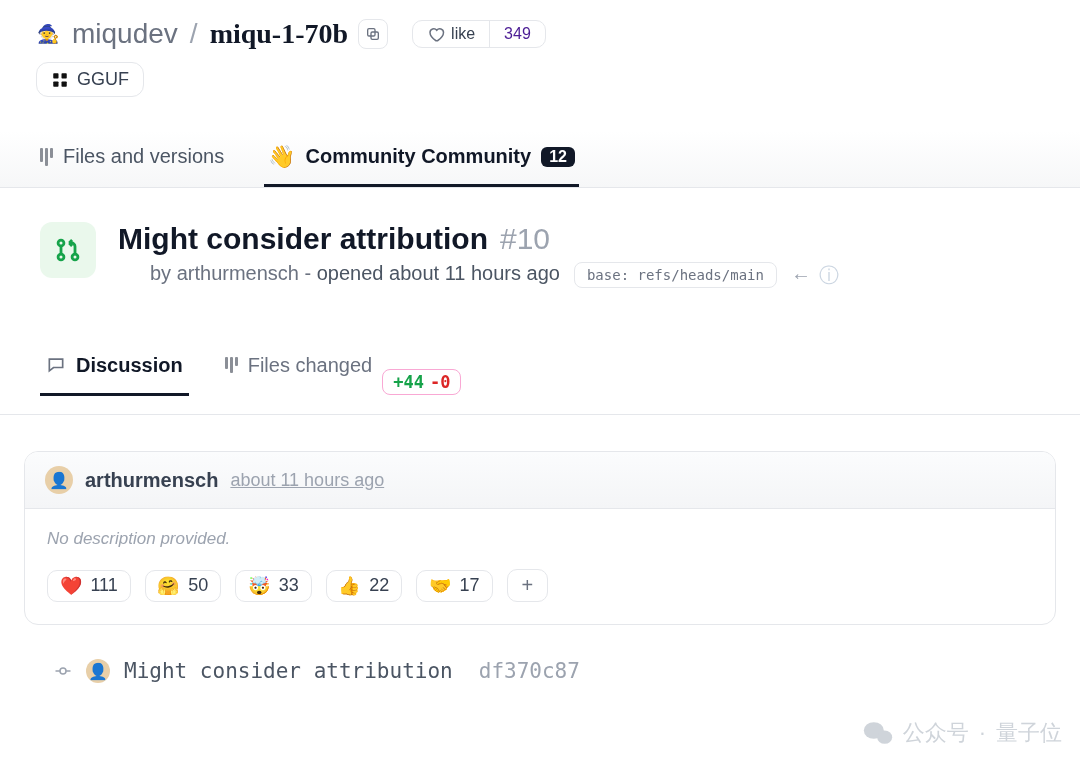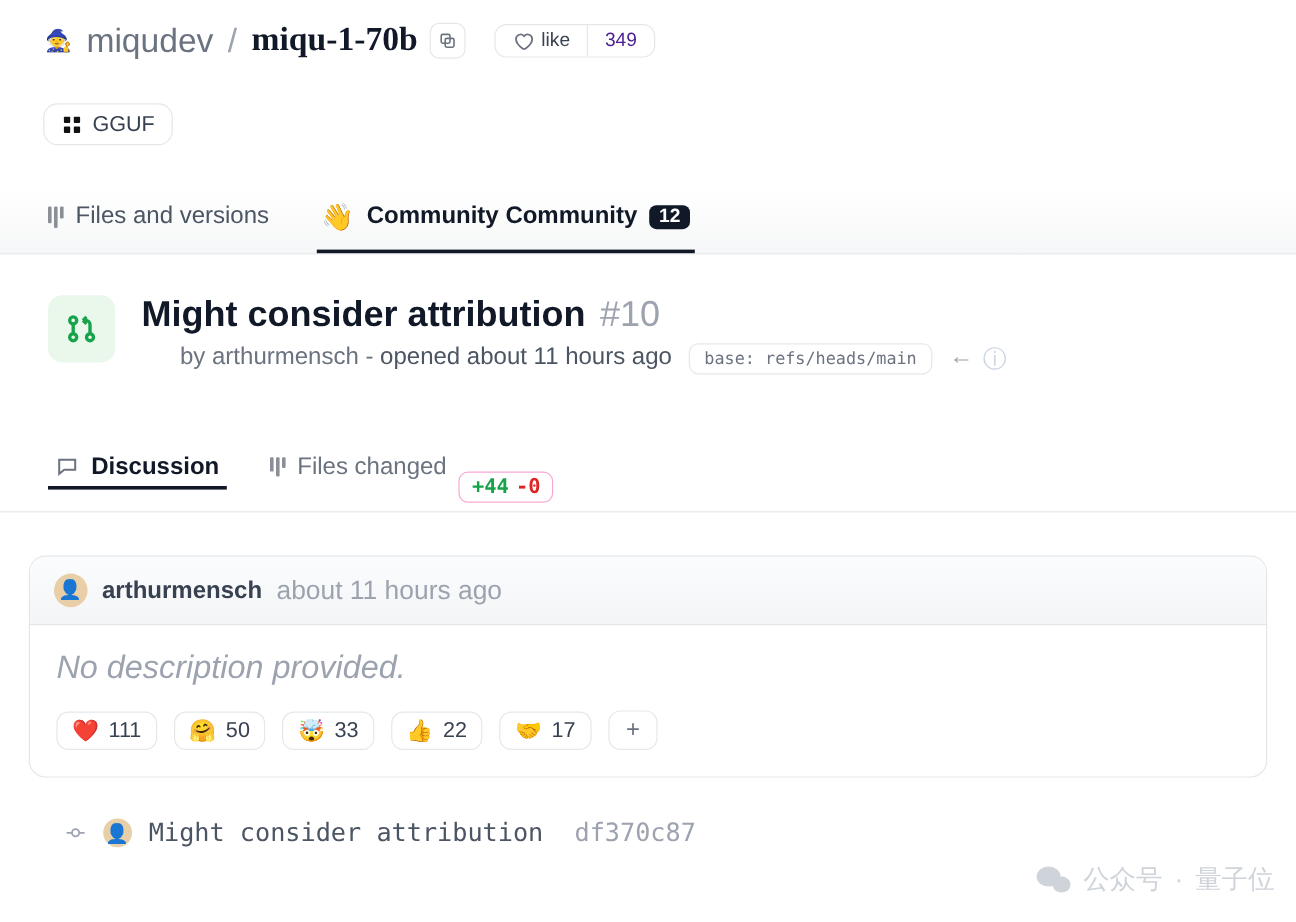--- a/index.html
+++ b/index.html
@@ -17,21 +17,21 @@
   .title-row { display: flex; align-items: center; gap: 10px; font-size: 28px; }
   .avatar-img { width: 26px; height: 26px; border-radius: 50%; display: inline-flex; align-items:center; justify-content:center; font-size:18px;}
   .owner { color: #6b7280; font-weight: 400; }
   .slash { color: #9ca3af; padding: 0 2px; }
   .repo  { color: #111827; font-weight: 700; font-family: Liberation Serif, serif; }
   .copy-btn { border:1px solid #e5e7eb; border-radius:8px; width:30px; height:30px; display:inline-flex; align-items:center; justify-content:center; color:#6b7280; cursor:pointer; }
   .like-box { display:inline-flex; align-items:center; border:1px solid #e5e7eb; border-radius:10px; overflow:hidden; margin-left:14px; }
   .like-btn { display:inline-flex; align-items:center; gap:6px; padding:4px 14px; font-size:16px; color:#374151; border-right:1px solid #e5e7eb; cursor:pointer;}
   .like-count { display:inline-flex; align-items:center; padding:4px 14px; font-size:16px; color:#4c1d95; cursor:pointer;}
 
-  .tag-row { margin-top:36px; }
+  .tag-row { margin-top:12px; }
   .tag { display:inline-flex; align-items:center; gap:8px; border:1px solid #e5e7eb; border-radius:12px; padding:6px 14px; font-size:18px; color:#374151; cursor:pointer;}
 
   
   .nav { margin-top:34px; border-bottom:1px solid #e5e7eb; background:linear-gradient(#ffffff,#f6f7f8); }
   .nav-inner { display:flex; align-items:center; gap:36px; padding:0 36px; font-size:20px; color:#4b5563; }
   .nav-item { display:inline-flex; align-items:center; gap:10px; padding:14px 4px 16px; cursor:pointer; border-bottom:3px solid transparent; }
   .nav-item.active { color:#111827; font-weight:700; border-bottom-color:#111827; }
   .nav-badge { background:#111827; color:#fff; border-radius:6px; padding:1px 8px; font-size:16px; font-weight:600; }
   .cube { width:20px; height:20px; background:#e8ebee; border:1px solid #d6dade; border-radius:3px; transform:rotate(0deg); position:relative; }
   .files-ic { display:inline-flex; gap:2px; }
@@ -47,35 +47,35 @@
   .pr-title { font-size:30px; font-weight:700; }
   .pr-num { font-size:30px; color:#9ca3af; font-weight:500; }
   .pr-sub { margin-top:6px; font-size:20px; color:#6b7280; display:flex; align-items:flex-start; gap:14px; flex-wrap:wrap;margin-left:32px;}
   .pr-sub .open { color:#4b5563;}
   .ref-pill { font-family: ui-monospace, SFMono-Regular, Menlo, monospace; font-size:14px; color:#6b7280; border:1px solid #e5e7eb; border-radius:8px; padding:4px 12px; cursor:pointer;}
   .arrow { color:#9ca3af; font-size:20px; }
   .info-ic { color:#cbd5e1; font-size:20px; margin-left:-6px;}
 
   
   .subtabs { display:flex; align-items:center; gap:30px; padding:38px 40px 0; border-bottom:1px solid #e5e7eb; font-size:20px; }
-  .subtab { display:inline-flex; align-items:center; gap:10px; padding:8px 6px 4px; color:#6b7280; cursor:pointer; border-bottom:3px solid transparent; }
+  .subtab { display:inline-flex; align-items:center; gap:10px; padding:8px 6px 16px; color:#6b7280; cursor:pointer; border-bottom:3px solid transparent; }
   .subtab.active { color:#111827; font-weight:700; border-bottom-color:#111827; }
   .diff-badge { border:1px solid #f9a8d4; border-radius:8px; padding:2px 10px; font-size:17px; font-weight:600; font-family: ui-monospace, Menlo, monospace; margin-top: 34px; }
   .diff-badge .add{ color:#16a34a; }
   .diff-badge .del{ color:#dc2626; margin-left:6px;}
 
   
   .thread { padding:36px 24px 0 24px; }
   .card { border:1px solid #e5e7eb; border-radius:14px; overflow:hidden; }
   .card-hdr { display:flex; align-items:center; gap:12px; padding:14px 20px; background:linear-gradient(#fbfcfd,#f4f5f7); border-bottom:1px solid #e5e7eb; }
   .u-avatar { width:28px; height:28px; border-radius:50%; background:#e8cfa8; display:inline-flex; align-items:center; justify-content:center; font-size:16px;}
   .u-name { font-size:20px; font-weight:700; color:#374151; }
-  .u-time { font-size:22px; color:#9ca3af; }
+  .u-time { font-size:18px; color:#9ca3af;text-decoration:underline; }
   .card-body { padding:20px 22px 22px; }
-  .no-desc { color:#9ca3af; font-style:italic; font-size:27px; }
+  .no-desc { color:#9ca3af; font-style:italic; font-size:17px; }
   .reacts { display:flex; align-items:center; gap:14px; margin-top:20px; }
   .react { display:inline-flex; align-items:center; gap:8px; border:1px solid #e5e7eb; border-radius:10px; padding:4px 12px; font-size:18px; color:#374151; cursor:pointer;}
   .react.add { font-size:20px; color:#6b7280; padding:4px 14px;}
 
   
   .commit { display:flex; align-items:center; gap:14px; padding:34px 10px 0 30px; font-family: ui-monospace, SFMono-Regular, Menlo, monospace; font-size:21px; color:#6b7280; }
   .commit .dot { width:18px; height:18px; display:flex; align-items:center; justify-content:center; }
   .commit .dot svg{ width:18px; height:18px;}
   .commit .msg { color:#4b5563; }
   .commit .sha { color:#9ca3af; margin-left:12px;}

